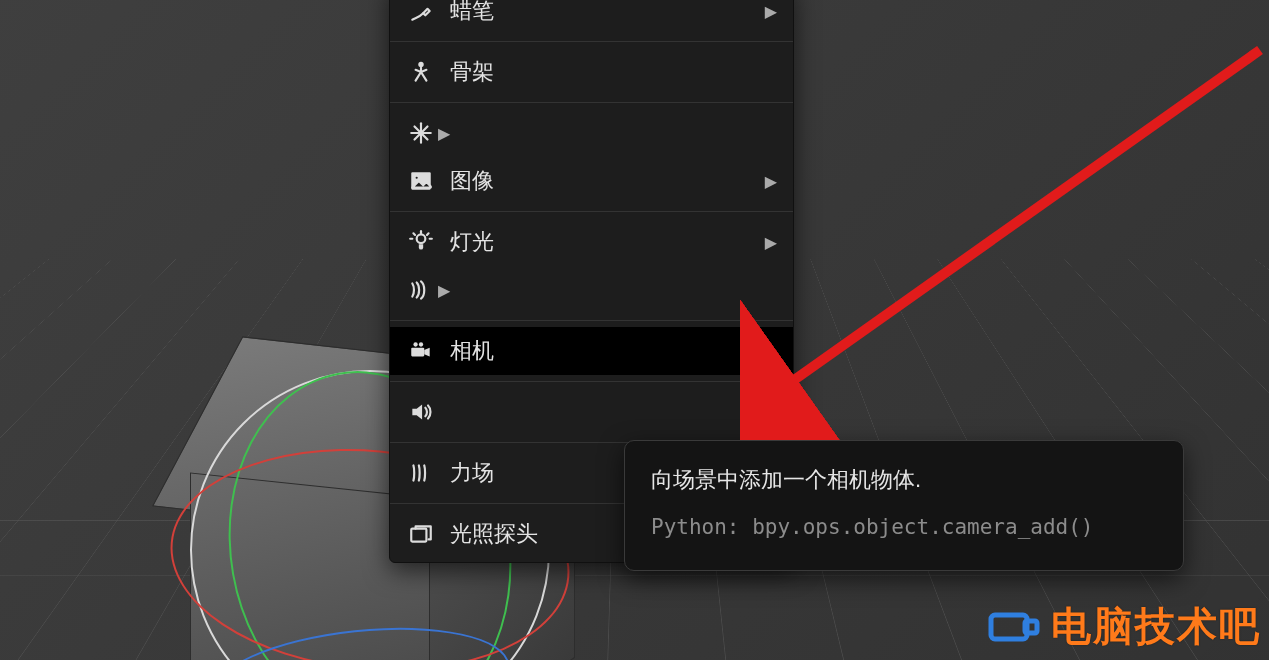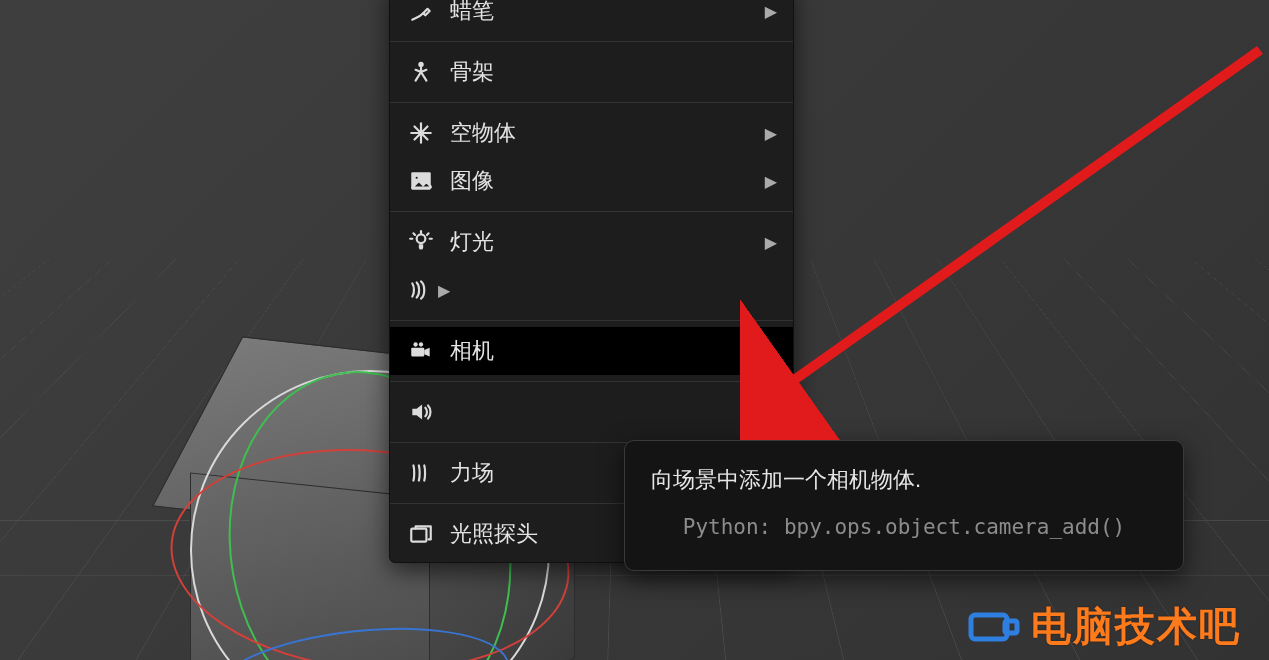--- a/index.html
+++ b/index.html
@@ -108,35 +108,34 @@
     box-shadow: 0 8px 24px rgba(0,0,0,0.6);
     font-size: 22px;
     line-height: 1.5;
   }
   .tooltip .desc { color: #e6e6e6; margin-bottom: 16px; }
   .tooltip .api {
     color: #8c8c8c;
     font-family: ui-monospace, Consolas, monospace;
     font-size: 21px;
     word-break: break-all;
-    text-align: center;
   }
 
   
   .arrow-svg {
     position: absolute;
     left: 740px; top: 40px;
     width: 540px; height: 400px;
     pointer-events: none;
   }
 
   
   .watermark {
     position: absolute;
-    right: 28px; bottom: 6px;
+    right: 8px; bottom: 6px;
     display: flex; align-items: center;
     gap: 10px;
     color: #ff7a1a;
     font-size: 40px;
     font-weight: 700;
     letter-spacing: 2px;
     text-shadow: 0 0 2px rgba(0,0,0,0.4);
   }
   .watermark .wm-icon { display:flex; align-items:center; }
 
@@ -195,21 +194,20 @@
     <div class="menu-sep"></div>
     <div class="menu-item">
       <span class="icon-slot">
         <svg width="26" height="26" viewBox="0 0 24 24" fill="none" stroke="currentColor" stroke-width="2" stroke-linecap="round" stroke-linejoin="round">
           <path d="M12 3v18"></path>
           <path d="M3 12h18"></path>
           <path d="M6 6l12 12"></path>
           <path d="M18 6L6 18"></path>
         </svg>
       </span>
-      <span class="label">空物体</span>
       <span class="chevron">▶</span>
     </div>
     <div class="menu-item">
       <span class="icon-slot">
         <svg width="26" height="26" viewBox="0 0 24 24" fill="none" stroke="currentColor" stroke-width="2" stroke-linecap="round" stroke-linejoin="round">
           <rect x="3" y="4" width="18" height="16" rx="1" fill="currentColor" stroke="none"></rect>
           <circle cx="8" cy="9" r="2" fill="#1d1d1d"></circle>
           <path d="M4 18l6-6 4 4 3-3 4 4v1H4z" fill="#1d1d1d"></path>
         </svg>
       </span>

